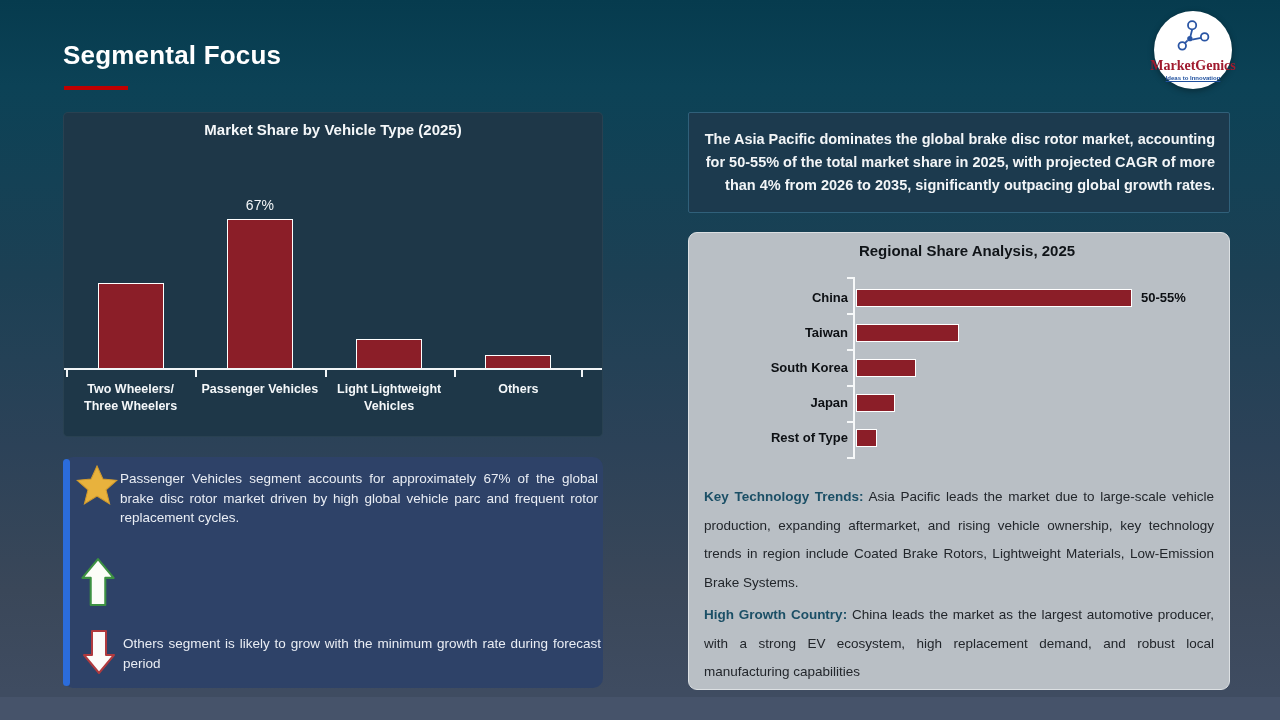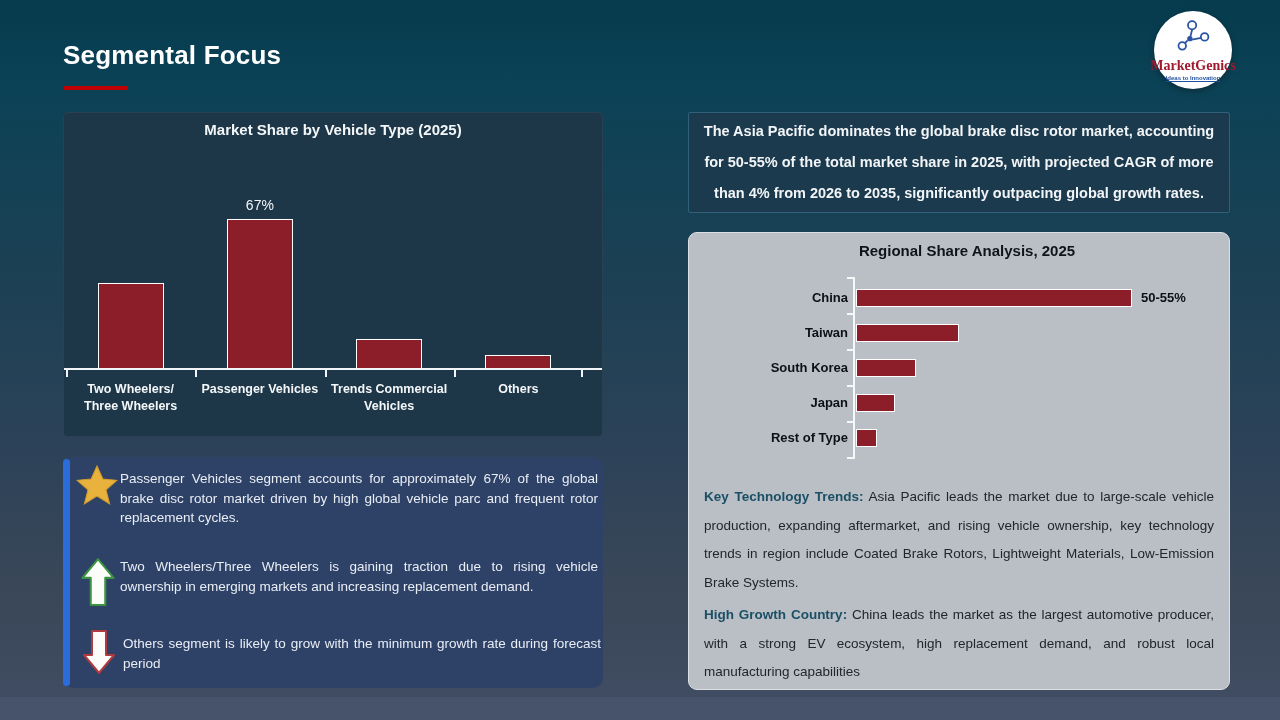--- a/index.html
+++ b/index.html
@@ -34,21 +34,21 @@
   .vbar-datalabel { position:absolute; color:#F2F5F7; font-size:14px; text-align:center; width:66px; }
   .vbar-axis { position:absolute; left:0; top:255px; width:538px; height:2px; background:#F2F5F7; }
   .vbar-tick { position:absolute; top:257px; width:2px; height:7px; background:#F2F5F7; }
   #vbar-labels { position:absolute; left:2px; top:268px; width:517px; }
   .vbar-label { position:absolute; text-align:center; color:#F4F7F9; font-weight:bold; font-size:12.5px; line-height:17px; }
 
   
   .headline-box { position:absolute; left:688px; top:112px; width:542px; height:101px;
                   background:#1C3A4E; border:1px solid #30607A; border-radius:2px;
                   display:flex; align-items:center; justify-content:center; padding:6px 14px; }
-  .headline-text { color:#F2F5F7; font-weight:bold; font-size:14.5px; line-height:31px; text-align:center; }
+  .headline-text { color:#F2F5F7; font-weight:bold; font-size:14.5px; line-height:23px; text-align:right; }
 
   
   .regional-panel { position:absolute; left:688px; top:232px; width:542px; height:458px;
                     background:#B9BFC5; border:1px solid #DCE0E3; border-radius:9px;padding-left:16px; }
   .regional-title { text-align:center; color:#101418; font-weight:bold; font-size:15px; padding-top:9px; }
   #hbar-plot { position:absolute; left:14px; top:40px; width:514px; height:192px; }
   .hbar-axis { position:absolute; left:150px; top:4px; width:2px; height:182px; background:#F6F8F9; }
   .hbar-tick { position:absolute; width:7px; height:2px; left:144px; background:#F6F8F9; }
   .hbar-row-label { position:absolute; left:0; width:145px; text-align:right; color:#0D1014; font-weight:bold; font-size:13px; line-height:18px; }
   .hbar { position:absolute; left:153px; height:18px; background:#8B1E28; border:1.5px solid #FFFFFF; }
@@ -100,21 +100,21 @@
         <div class="vbar" style="left: 31.625px; height: 85px;"></div>
         <div class="vbar" style="left: 160.875px; height: 149px;"></div>
         <div class="vbar-datalabel" style="left: 160.875px; top: 84px;">67%</div>
         <div class="vbar" style="left: 290.125px; height: 29px;"></div>
         <div class="vbar" style="left: 419.375px; height: 13px;"></div>
       </div>
     <div class="vbar-axis"></div>
     <div id="vbar-labels">
         <div class="vbar-label" style="left: 5px; width: 119.25px;">Two Wheelers/ Three Wheelers</div>
         <div class="vbar-label" style="left: 134.25px; width: 119.25px;">Passenger Vehicles</div>
-        <div class="vbar-label" style="left: 263.5px; width: 119.25px;">Trends Commercial Vehicles</div>
+        <div class="vbar-label" style="left: 263.5px; width: 119.25px;">Light Lightweight Vehicles</div>
         <div class="vbar-label" style="left: 392.75px; width: 119.25px;">Others</div>
       </div>
   <div class="vbar-tick" style="left: 2px;"></div>
       <div class="vbar-tick" style="left: 131.25px;"></div>
       <div class="vbar-tick" style="left: 260.5px;"></div>
       <div class="vbar-tick" style="left: 389.75px;"></div>
       <div class="vbar-tick" style="left: 517px;"></div>
     </div>
 
   <div class="headline-box">
@@ -157,21 +157,20 @@
         <polygon points="20,1 25.6,13.4 39,14.6 28.6,23.6 32,37 20,29.6 8,37 11.4,23.6 1,14.6 14.4,13.4" fill="#E8B23D" stroke="#D29A2C" stroke-width="1"></polygon>
       </svg>
     </span>
     <div class="insight-text" id="insight-text-0">Passenger Vehicles segment accounts for approximately 67% of the global brake disc rotor  market driven by high global vehicle parc and frequent rotor replacement cycles.</div>
 
     <span class="insight-icon" style="left:17px; top:100px;">
       <svg width="36" height="50" viewBox="0 0 34 48">
         <path d="M17 2 L32 20 L24 20 L24 46 L10 46 L10 20 L2 20 Z" fill="#FCFDF8" stroke="#3C9142" stroke-width="2" stroke-linejoin="round"></path>
       </svg>
     </span>
-    <div class="insight-text" id="insight-text-1">Two Wheelers/Three Wheelers is gaining traction due to rising vehicle ownership in emerging markets and increasing replacement demand.</div>
 
     <span class="insight-icon" style="left:17px; top:172px;">
       <svg width="38" height="46" viewBox="0 0 36 46">
         <path d="M11 2 L25 2 L25 26 L33 26 L18 44 L3 26 L11 26 Z" fill="#FCFCFA" stroke="#B03A3E" stroke-width="2" stroke-linejoin="round"></path>
       </svg>
     </span>
     <div class="insight-text" id="insight-text-2">Others segment is likely to grow with the  minimum growth rate during forecast period</div>
   </div>
 
   <div class="bottom-strip"></div>

